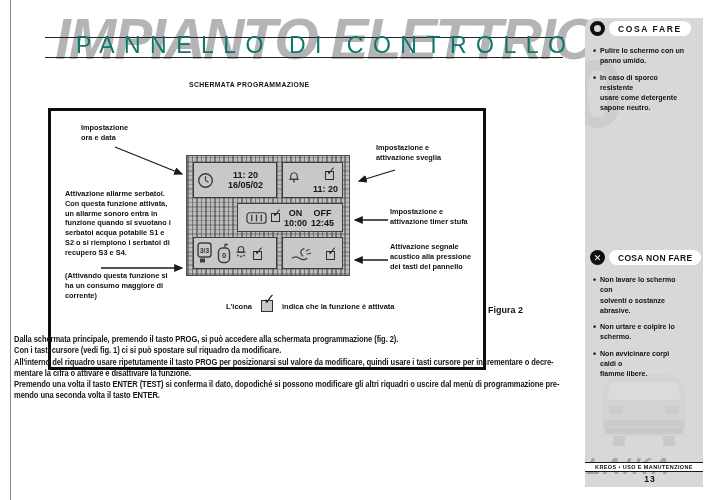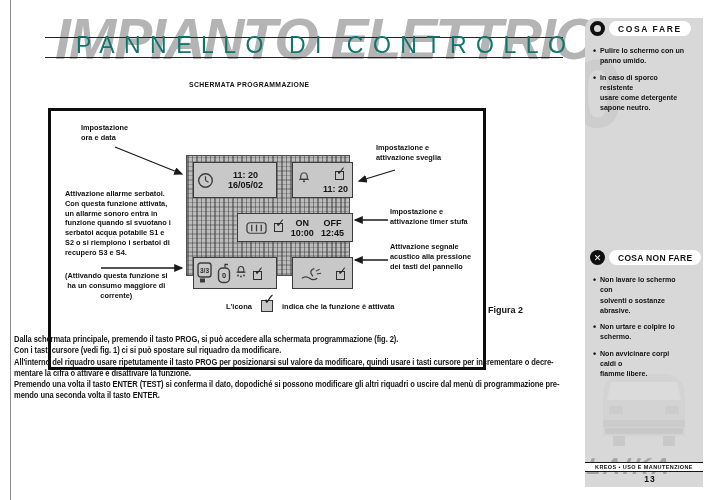--- a/index.html
+++ b/index.html
@@ -23,34 +23,34 @@
     letter-spacing:9.5px; color:#0f766e; white-space:nowrap;
   }
   .subtitle { position:absolute; left:189px; top:81px; font-size:6.8px; font-weight:bold; letter-spacing:.4px; }
 
   
   .figure-box { position:absolute; left:48px; top:108px; width:438px; height:262px; border:3px solid #0d0d0d; background:#fff; }
   .ann { position:absolute; font-size:8px; font-weight:bold; line-height:9.8px; white-space:pre-line; }
   .ann > span { display:inline-block; transform:scaleX(.92); transform-origin:left top; white-space:pre-line; }
   .ann-ora { left:30px; top:12px; }
   .ann-serb { left:14px; top:78px; }
-  .ann-serb-note { left:14px; top:160px;text-align:center; }
+  .ann-serb-note { left:14px; top:160px; }
   .ann-sveglia { left:325px; top:32px; }
   .ann-timer { left:339px; top:96px; }
   .ann-acustico { left:339px; top:131px; }
   .fig-arrows { position:absolute; left:0; top:0; width:438px; height:214px; }
   .legend-row { position:absolute; left:175px; top:189px; display:flex; align-items:center; gap:9px; }
   .legend-row .lbl { font-size:7.5px; font-weight:bold; }
   .figure-caption { position:absolute; left:488px; top:305px; font-size:9px; font-weight:bold; }
 
   
   .display {
     position:absolute; left:135px; top:44px; width:164px; height:121px;
     border:1px solid #4e4e4e; padding:6px;
-    display:grid; grid-template-columns:84px 61px; grid-template-rows:36px 29px 32px; gap:15px;
+    display:grid; grid-template-columns:84px 61px; grid-template-rows:36px 29px 32px; gap:5px;
     background-color:#bcbcbc;
     background-image:
       repeating-linear-gradient(90deg, rgba(55,55,55,.5) 0 1.5px, transparent 1.5px 4.5px),
       repeating-linear-gradient(0deg, rgba(55,55,55,.28) 0 1.5px, transparent 1.5px 4.5px);
   }
   .cell { background:#c8c8c8; border:1.6px solid #3c3c3c; position:relative; }
   .cell.wide { grid-column:1 / span 2; }
   .dtxt { font-size:9px; font-weight:bold; color:#141414; line-height:10px; white-space:nowrap; }
   .r1c1 { display:flex; align-items:center; gap:4px; padding:0 3px; }
   .r1c1 .times { flex:1; text-align:center; }

